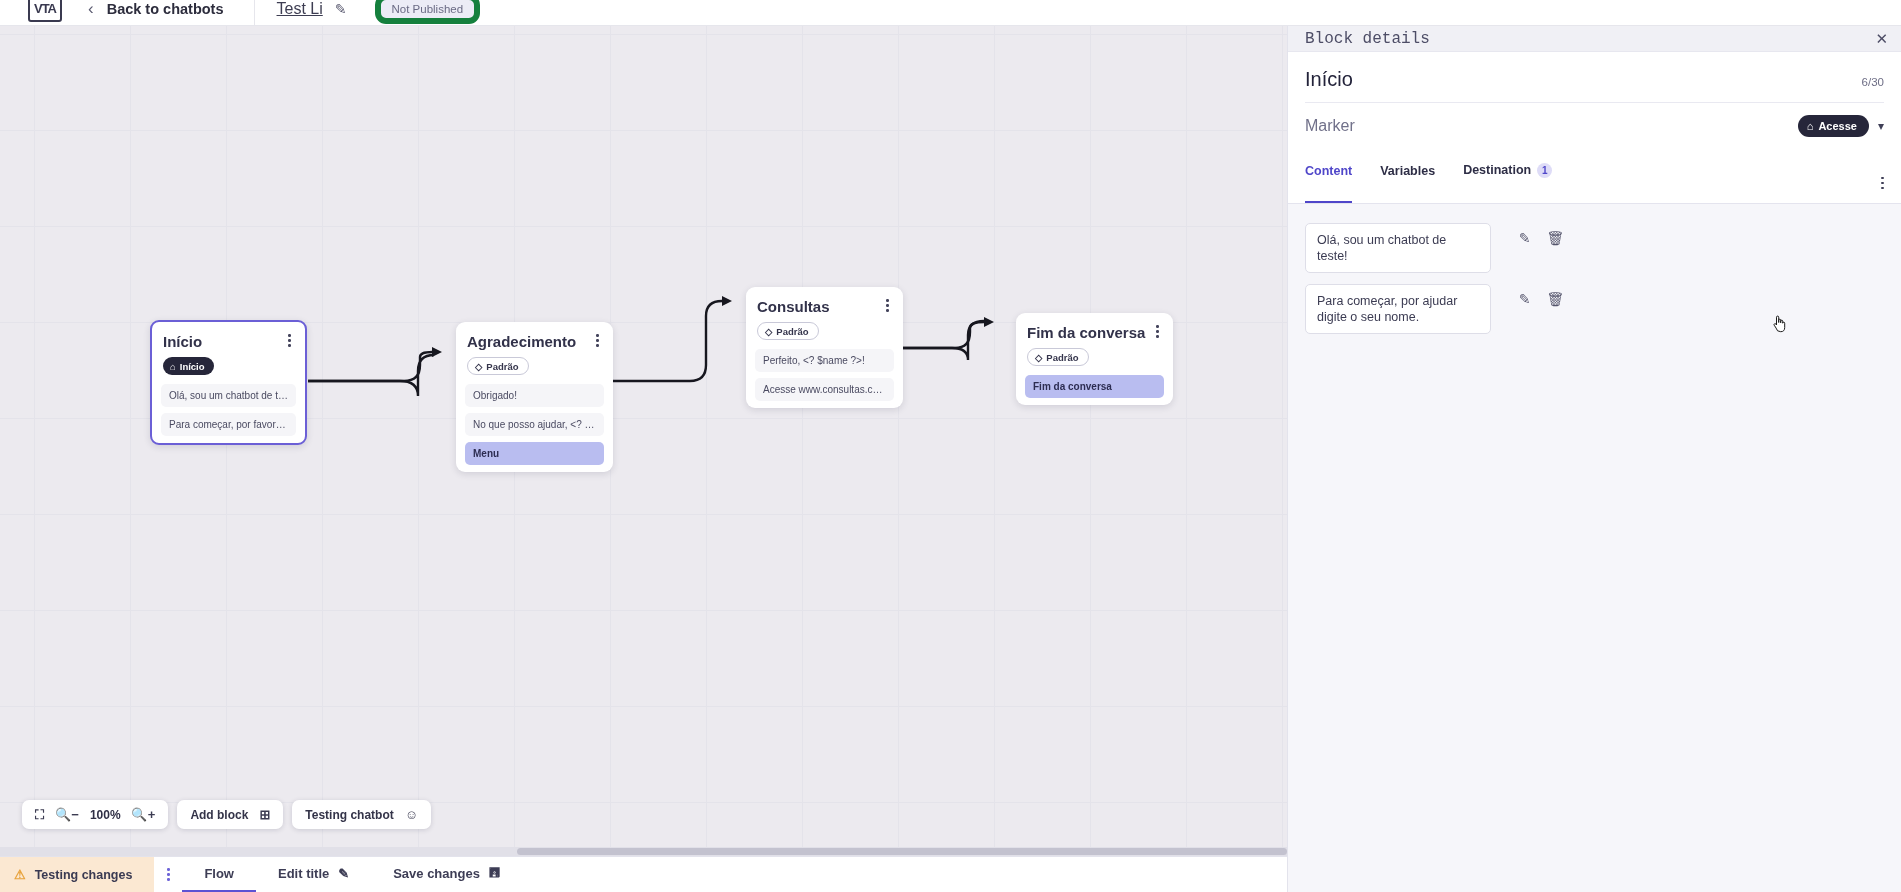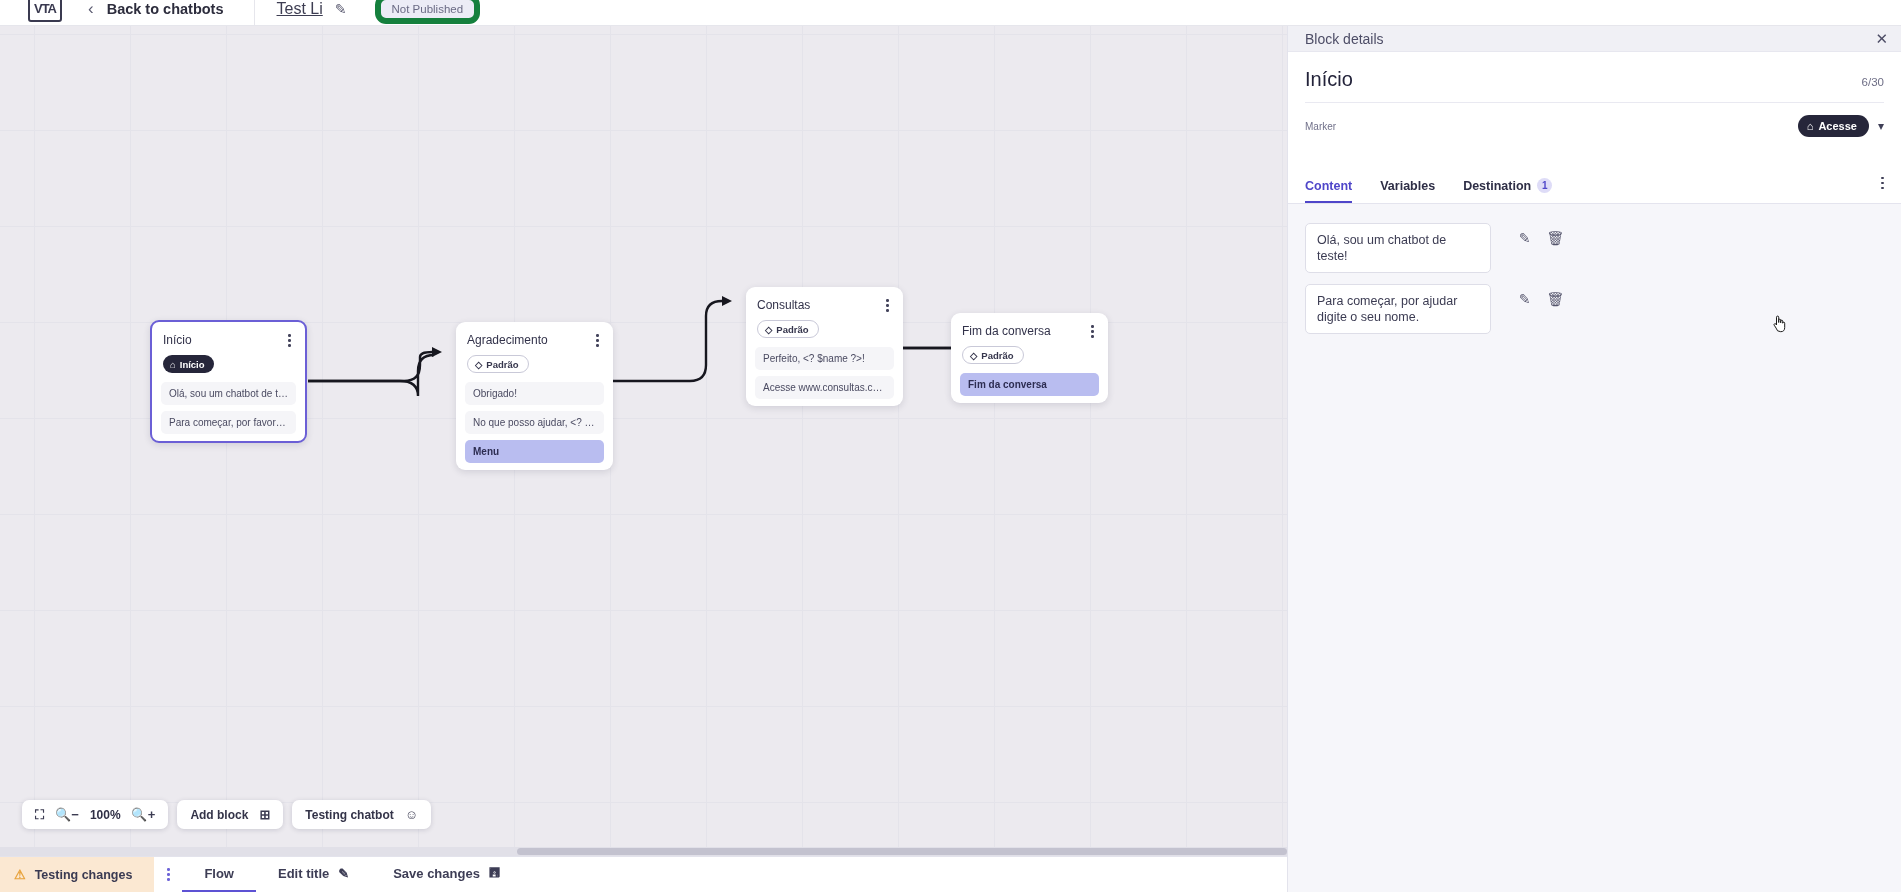--- a/index.html
+++ b/index.html
@@ -66,21 +66,21 @@
   .node {
     position: absolute; background: #ffffff; border-radius: 9px;
     box-shadow: 0 2px 7px rgba(40,40,70,.14);
     width: 157px; padding: 0 0 7px 0;
   }
   .node.selected { border: 2px solid #6b5fd6; }
   .node-head {
     display: flex; align-items: flex-start; justify-content: space-between;
     padding: 11px 9px 0 11px;
   }
-  .node-title { font-size: 12px; color: #32324a; font-weight: normal; }
+  .node-title { font-size: 15px; color: #32324a; font-weight: bold; }
   .kebab {
     width: 13px; height: 15px; display: flex; flex-direction: column;
     align-items: center; justify-content: center; gap: 2.5px; cursor: pointer;
   }
   .kebab i { width: 2.4px; height: 2.4px; border-radius: 50%; background: #44445c; display: block; }
   .tag-start {
     display: inline-flex; align-items: center; gap: 4px;
     background: #26263a; color: #fff; border-radius: 11px;
     font-size: 9.5px; font-weight: bold; padding: 3.5px 9px 3.5px 7px;
     margin: 7px 0 0 11px;
@@ -123,51 +123,51 @@
   
   .panel {
     position: absolute; right: 0; top: 26px; width: 614px; height: 866px;
     background: #f6f6fa; border-left: 1px solid #e3e3ec;
   }
   .panel-bar {
     height: 26px; background: #f0f0f5; display: flex; align-items: center;
     justify-content: space-between; padding: 0 13px 0 17px;
     border-bottom: 1px solid #e7e7ef;
   }
-  .panel-bar-title { font-size: 14px; color: #4d4d66; }
+  .panel-bar-title { font-size: 16px; color: #4d4d66; font-family: Liberation Mono, monospace; }
   .close-x { font-size: 15px; color: #4d4d66; line-height: 1; cursor: pointer; }
   .panel-inner { padding: 0 17px; background: #fff; height: 120px; }
   .panel-head {
     display: flex; align-items: baseline; justify-content: space-between;
     padding: 16px 0 11px 0; border-bottom: 1px solid #e9e9f1;
   }
   .panel-title { font-size: 20px; color: #23233a; }
   .counter { font-size: 11.5px; color: #6d6d85; padding-left: 48px; }
   .marker-row {
     display: flex; align-items: center; justify-content: space-between;
     padding: 12px 0 0 0;
   }
-  .marker-label { font-size: 10px; color: #71718a; }
+  .marker-label { font-size: 16px; color: #71718a; }
   .marker-right { display: flex; align-items: center; gap: 9px; }
   .start-chip {
     display: inline-flex; align-items: center; gap: 5px;
     background: #26263a; color: #fff; border-radius: 13px;
     font-size: 11px; font-weight: bold; padding: 5px 12px 5px 9px;
   }
   .chev-dn { font-size: 12px; color: #3f3f57; }
 
   .panel-tabs {
     display: flex; align-items: center; background: #fff;
     padding: 0 17px; border-bottom: 1px solid #e4e4ee; height: 32px;
     position: relative;
   }
   .ptab {
     font-size: 12.5px; color: #2e2e46; font-weight: bold;
-    padding: 0 0 8px 0; margin-right: 28px; border-bottom: 2.5px solid transparent;
-    display: flex; align-items: flex-end; gap: 6px; align-self: flex-end;
+    padding: 0 0 23px 0; margin-right: 28px; border-bottom: 2.5px solid transparent;
+    display: flex; align-items: flex-start; gap: 6px; align-self: flex-end;
   }
   .ptab.active { color: #4f46c9; border-bottom-color: #4f46c9; }
   .dest-badge {
     display: inline-flex; align-items: center; justify-content: center;
     min-width: 15px; height: 15px; border-radius: 50%;
     background: #dedcf7; color: #4f46c9; font-size: 10px; font-weight: bold;
   }
   .ptab-kebab {
     margin-left: auto; display: flex; flex-direction: column; gap: 2.5px;
     align-items: center; padding-bottom: 9px; cursor: pointer;
@@ -304,21 +304,21 @@
     </div>
     <span class="tag-default">
       <span>◇</span>
       <span>Padrão</span>
     </span>
     <div class="node-body-sep"></div>
     <div class="msg">Perfeito, &lt;? $name ?&gt;!</div>
     <div class="msg">Acesse www.consultas.com par...</div>
   </div>
 
-  <div class="node" style="left:951px; top:287px;">
+  <div class="node" style="left:1016px; top:287px;">
     <div class="node-head">
       <span class="node-title">Fim da conversa</span>
       <span class="kebab">
           <i></i>
           <i></i>
           <i></i>
         </span>
     </div>
     <span class="tag-default">
       <span>◇</span>

